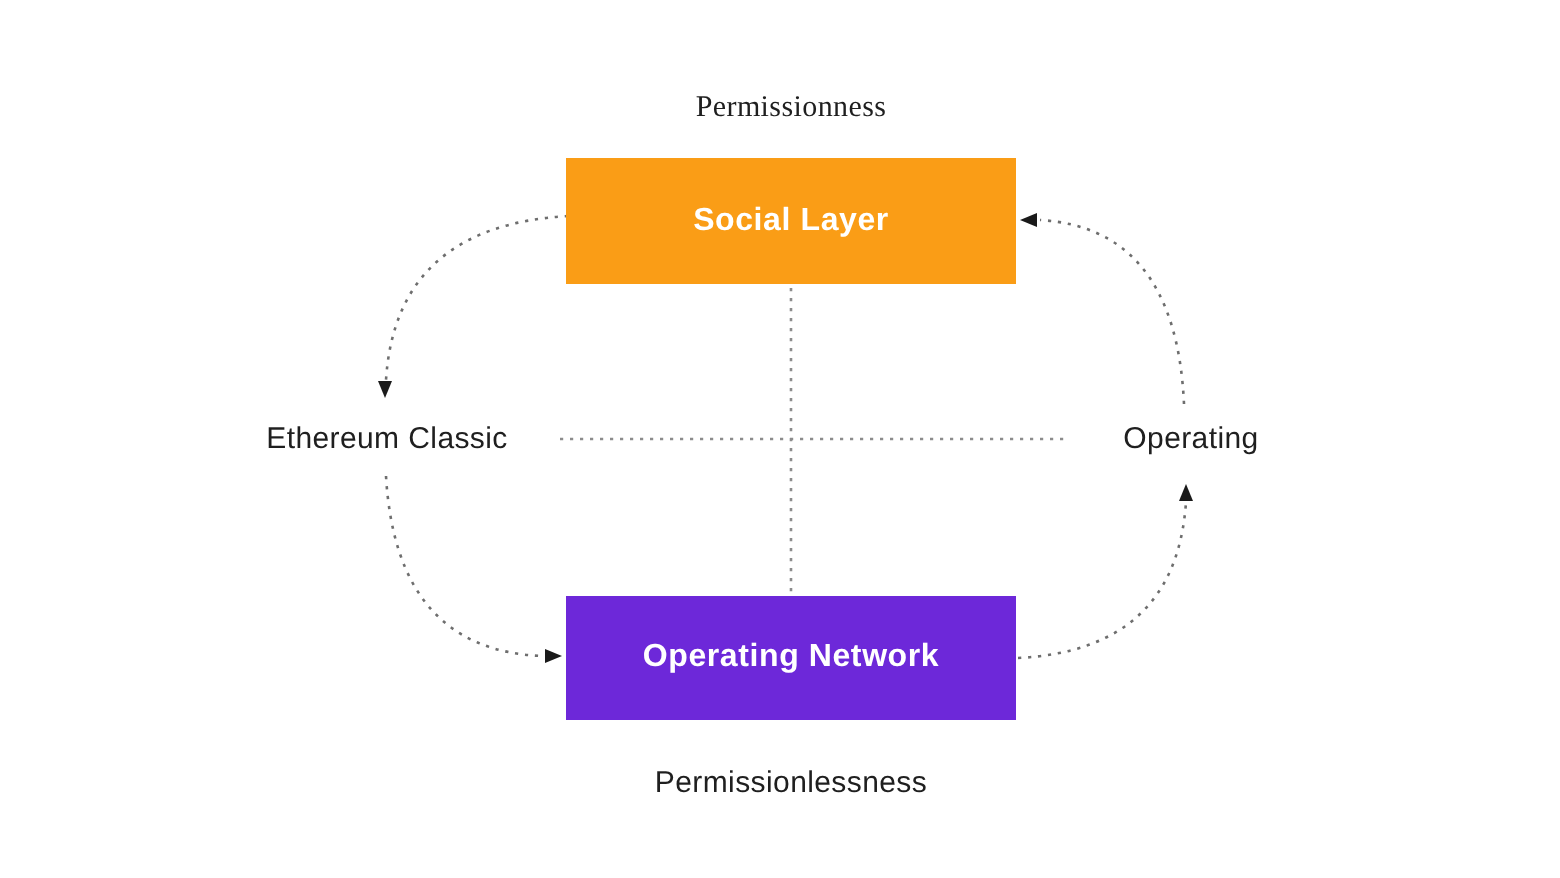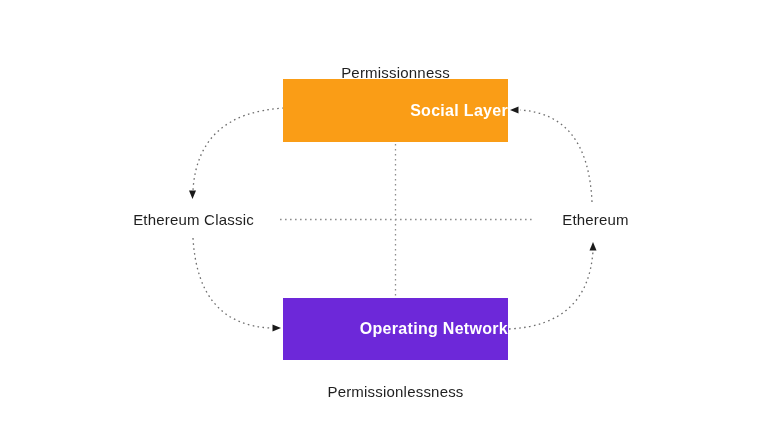--- a/index.html
+++ b/index.html
@@ -7,31 +7,31 @@
     position:relative;
     width:780px;height:439px;
     background:#ffffff;
     overflow:hidden;
     font-family:"Liberation Sans", sans-serif;
     color:#1f1f1f;
   }
   .svg-layer{position:absolute;left:0;top:0;width:780px;height:439px;}
   .node-box{
     position:absolute;
-    display:flex;align-items:center;justify-content:flex-end;
+    display:flex;align-items:center;justify-content:center;
     color:#ffffff;font-weight:bold;font-size:16px;letter-spacing:0.3px;
   }
   .box-social{left:283px;top:79px;width:225px;height:63px;background:#fa9d16;}
   .box-operating{left:283px;top:298px;width:225px;height:62px;background:#17c653;}
   .axis-label{
     position:absolute;
     font-size:15px;letter-spacing:0.2px;color:#1f1f1f;
     text-align:center;
   }
-  .label-top{left:285px;top:64px;width:221px;}
+  .label-top{left:285px;top:46px;width:221px;font-family:Liberation Serif, serif;}
   .label-bottom{left:285px;top:369px;width:221px;margin-top:14px;}
   .label-left{left:113px;top:211px;width:161px;}
   .label-right{left:515px;top:211px;width:161px;}
 </style>
 </head>
 <body>
 
 <div class="canvas">
 
   <svg class="svg-layer" viewBox="0 0 780 439" xmlns="http://www.w3.org/2000/svg">
@@ -52,21 +52,21 @@
       <polygon points="192.5,199 189,190.5 196,190.5"></polygon>
       <polygon points="281,328 272.5,324.5 272.5,331.5"></polygon>
       <polygon points="593,242 589.5,250.5 596.5,250.5"></polygon>
       <polygon points="510,110 518.5,106.5 518.5,113.5"></polygon>
     </g>
   </svg>
 
   <div class="axis-label label-top">Permissionness</div>
   <div class="axis-label label-bottom">Permissionlessness</div>
   <div class="axis-label label-left">Ethereum Classic</div>
-  <div class="axis-label label-right">Ethereum</div>
+  <div class="axis-label label-right">Operating</div>
 
   <div class="node-box box-social" style="background-color: rgb(250, 157, 22);">
     <span>Social Layer</span>
   </div>
   <div class="node-box box-operating" style="background-color: #6d28d9;">
     <span>Operating Network</span>
   </div>
 
 </div>
 

